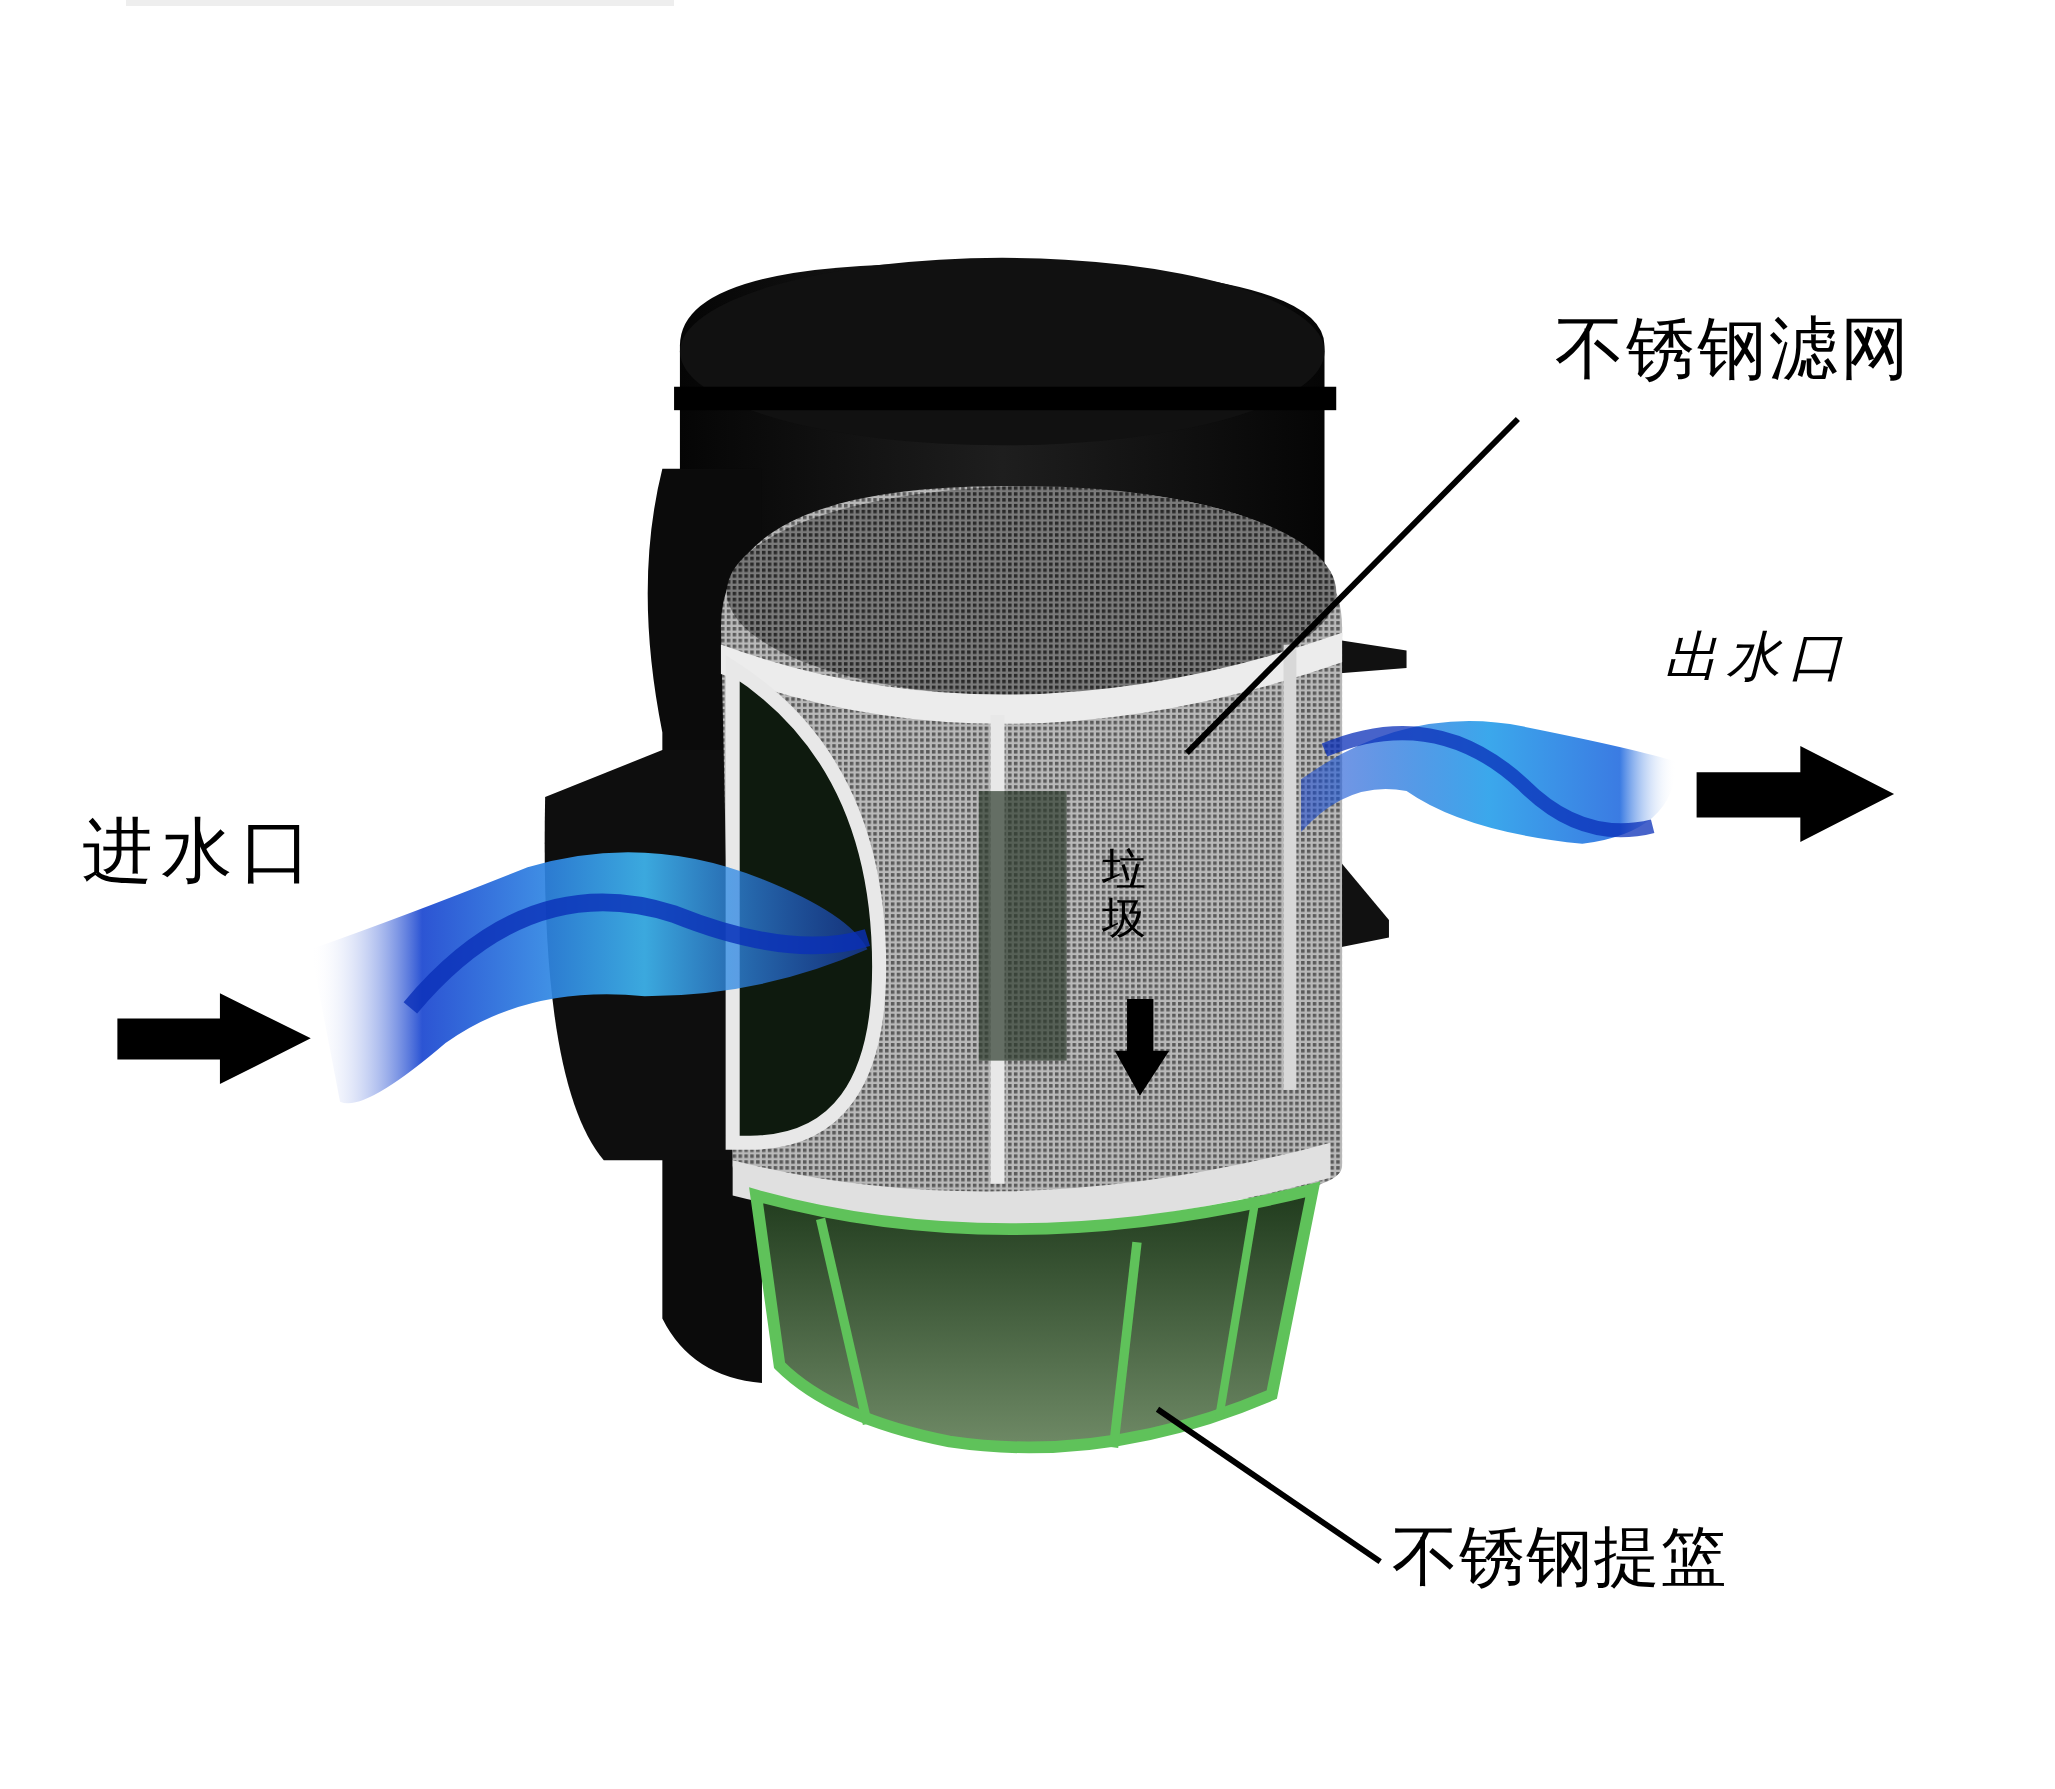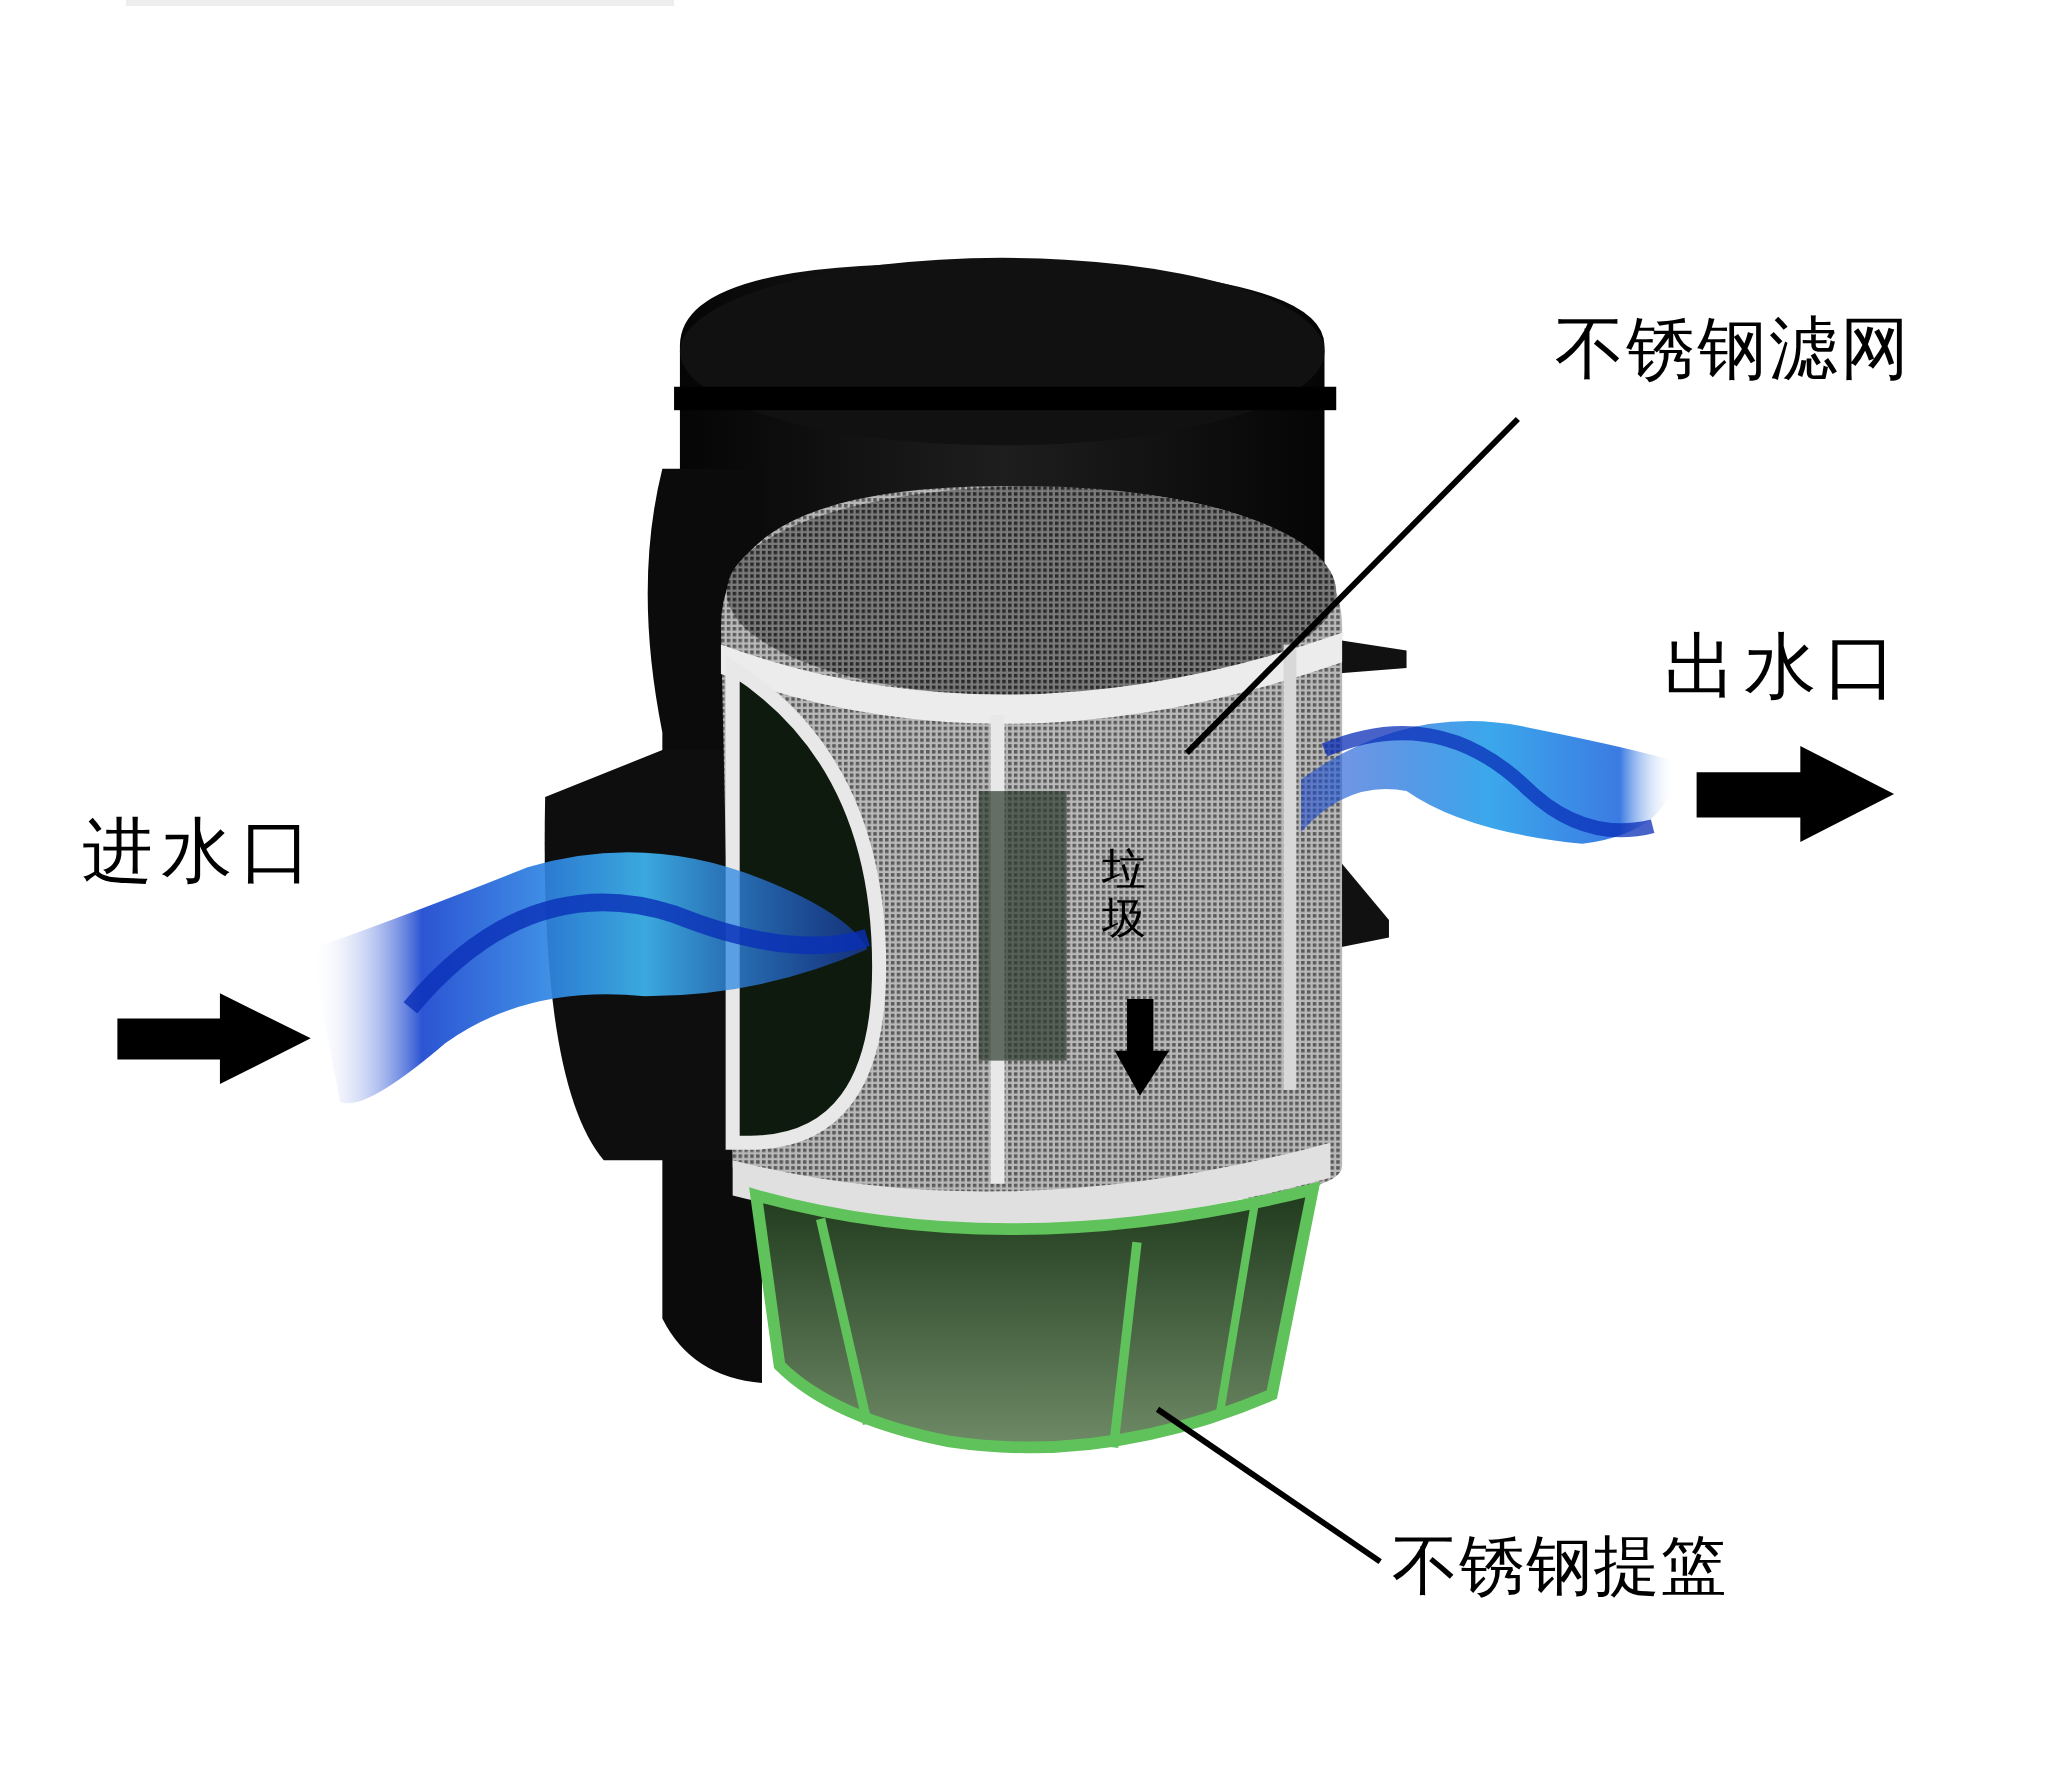--- a/index.html
+++ b/index.html
@@ -2,22 +2,22 @@
 <html style="font-size:9.4px"><head>
 <meta charset="utf-8">
 <style>
   html, body { margin: 0; padding: 0; background: #ffffff; }
   body { width: 2056px; height: 1789px; position: relative; overflow: hidden;
          font-family: "DejaVu Sans", "Liberation Sans", sans-serif; }
   .top-strip { position: absolute; left: 126px; top: 0; width: 548px; height: 5.9px; background: #eeeeee; }
   .label { position: absolute; color: #000; font-weight: 400; white-space: nowrap; line-height: 1; }
   .lbl-mesh { left: 1535px; top: 314px; font-size: 69px; letter-spacing: 2.3px; margin-left: 20px; }
   .lbl-in { left: 82px; top: 815px; font-size: 71px; letter-spacing: 8.2px; }
-  .lbl-out { left: 1664px; top: 630px; font-size: 72px; letter-spacing: 8.2px; }
-  .lbl-basket { left: 1392px; top: 1524px; font-size: 66px; letter-spacing: 1.2px; margin-top: 9px; }
+  .lbl-out { left: 1664px; top: 630px; font-size: 54px; letter-spacing: 8.2px; font-style: italic; }
+  .lbl-basket { left: 1392px; top: 1524px; font-size: 66px; letter-spacing: 1.2px; }
   .lbl-debris { left: 1102px; top: 844px; font-size: 44px; width: 70px; line-height: 1.12; white-space: normal; }
   svg.scene { position: absolute; left: 0; top: 0; }
 </style>
 </head>
 <body>
 
 <div class="top-strip"></div>
 
 <svg class="scene" width="2056" height="1789" viewBox="0 0 3508 3053">
   <defs>

